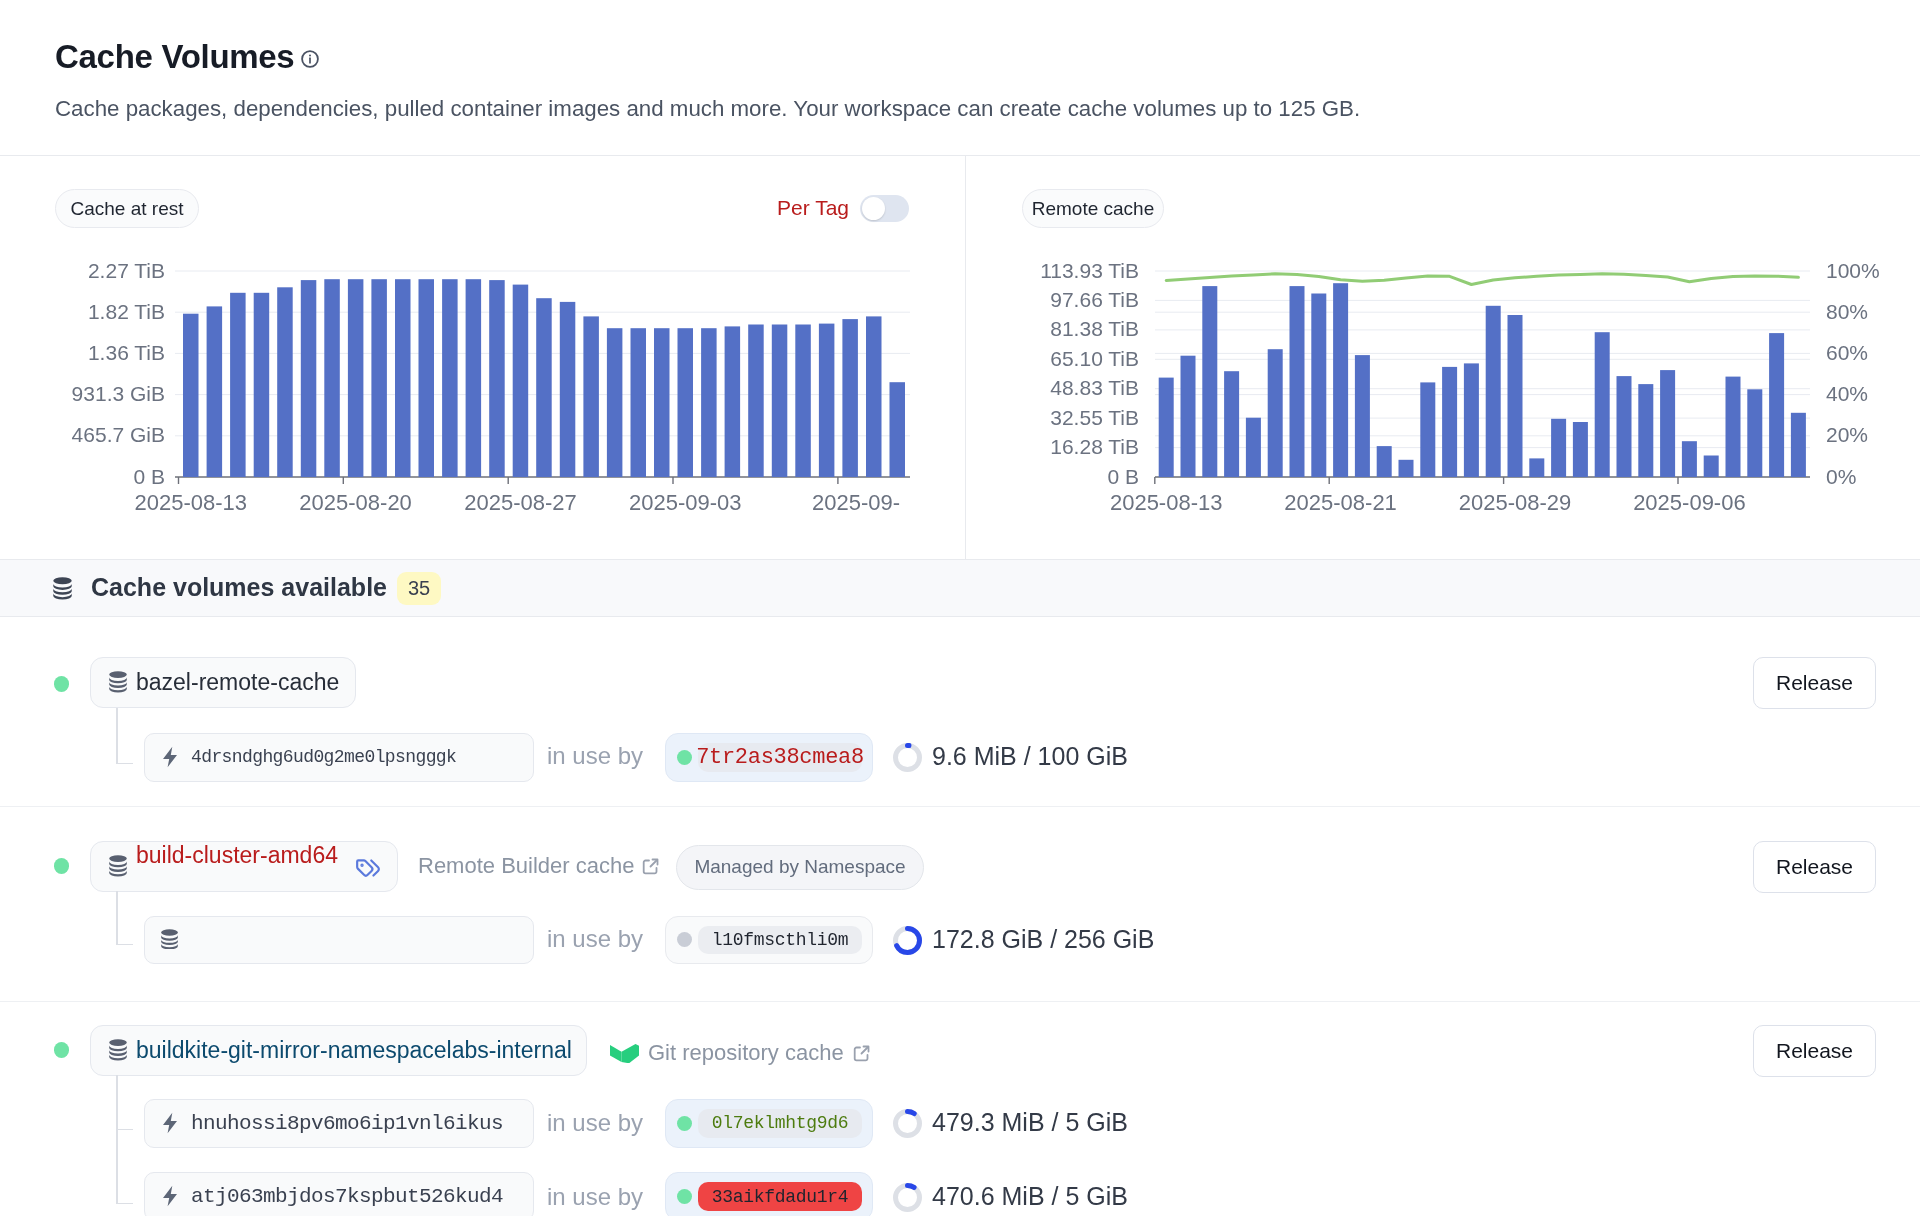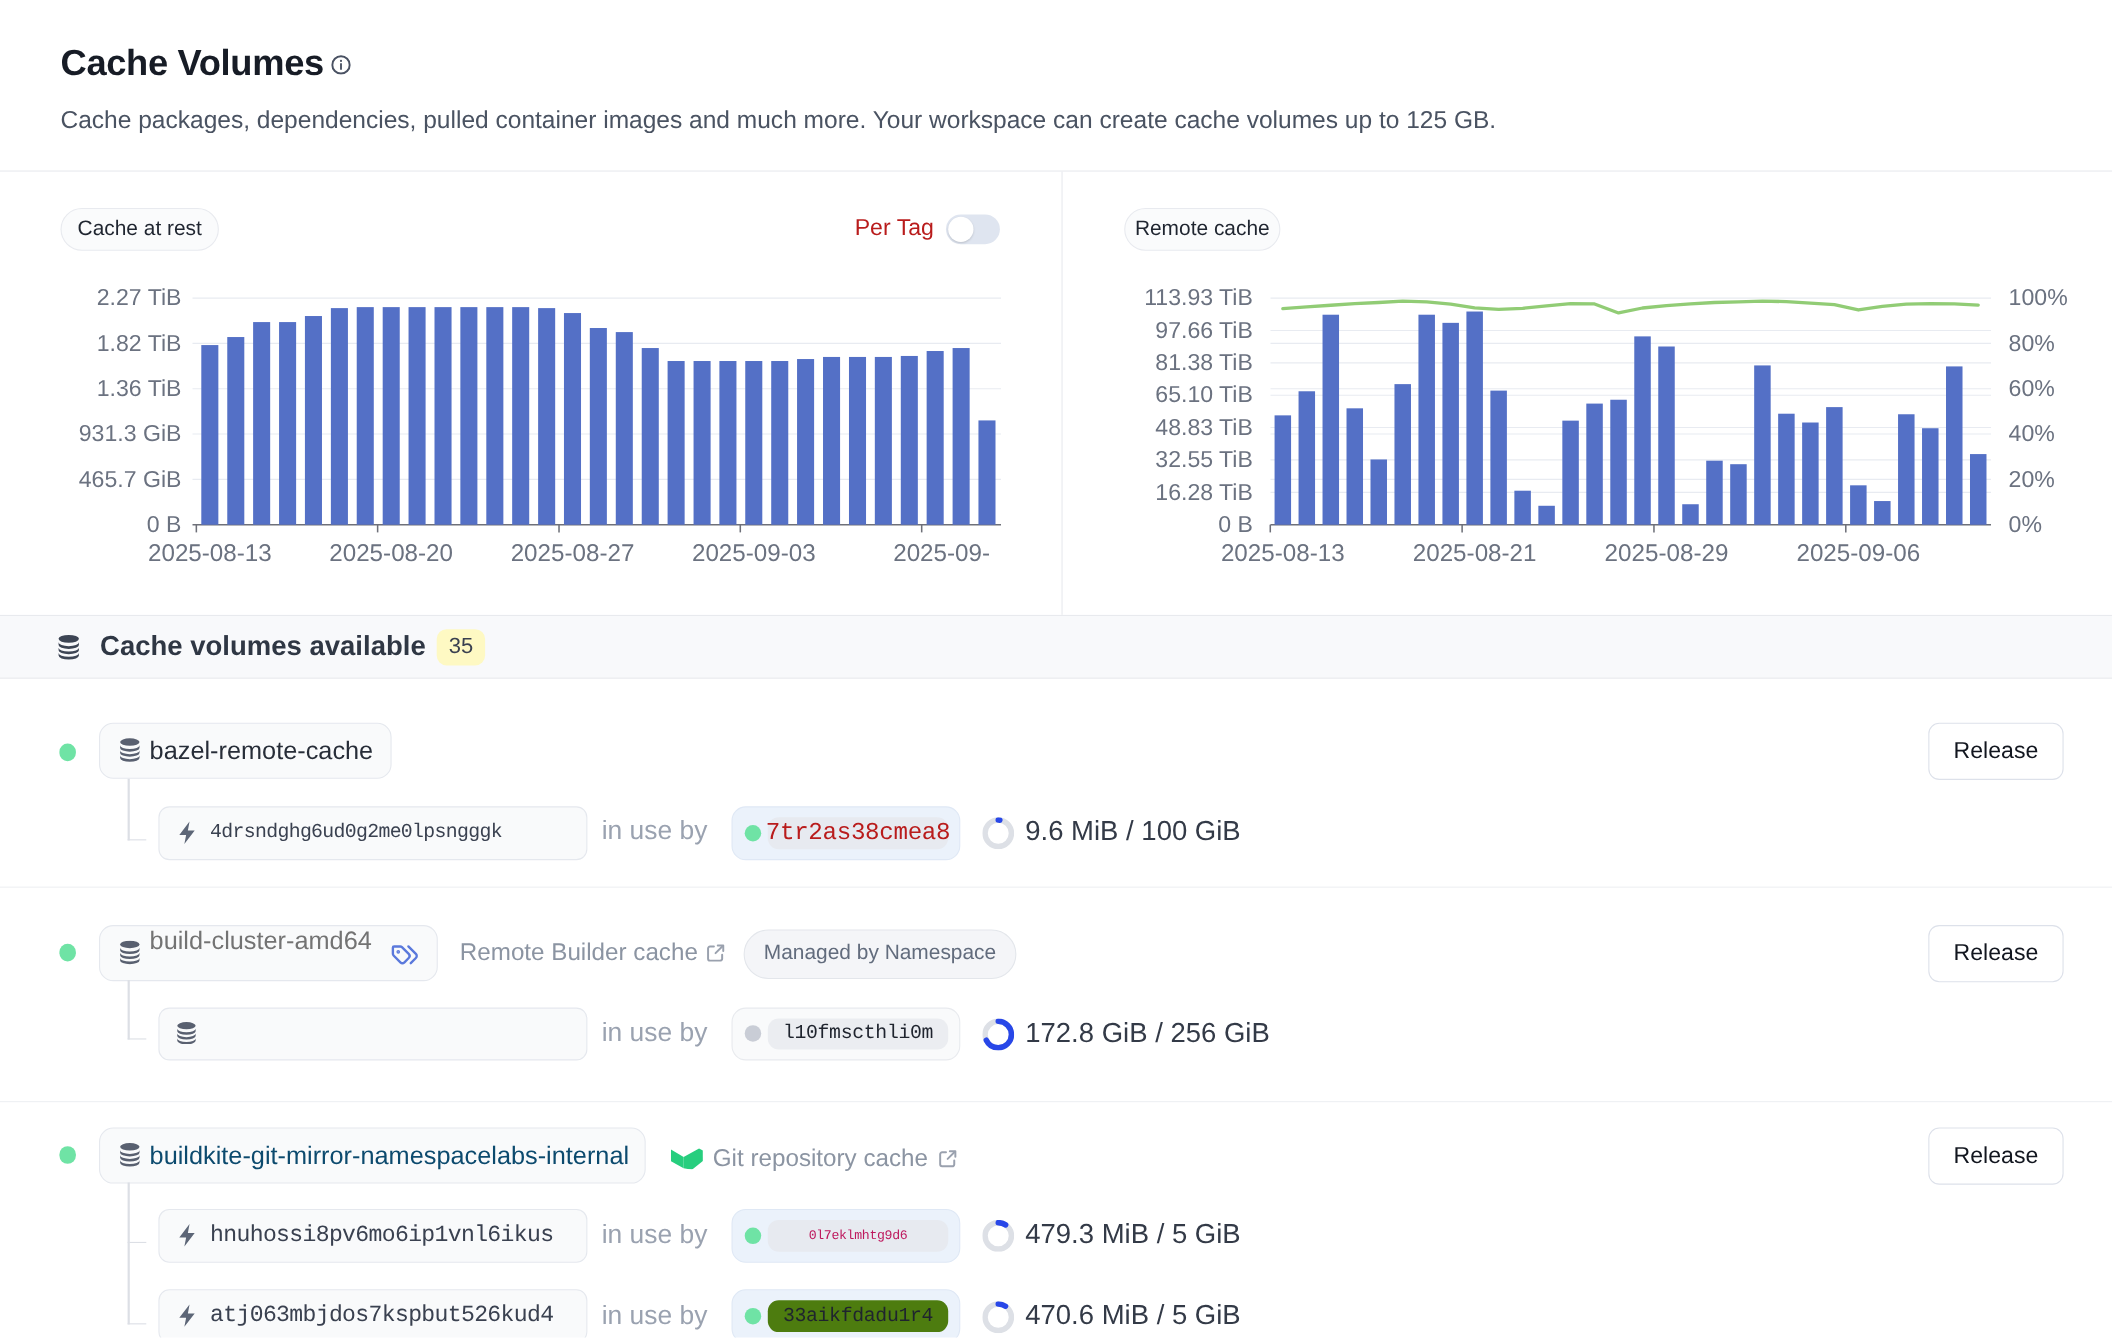--- a/index.html
+++ b/index.html
@@ -178,21 +178,21 @@
 <div style="position:absolute;left:932px;top:741.5px;font-size:25px;color:#333a47">9.6 MiB / 100 GiB</div>
 <div style="position:absolute;left:0;top:806px;width:1920px;height:1px;background:#eef0f3"></div>
 <div style="position:absolute;left:53.8px;top:858.3px;width:15.4px;height:15.4px;border-radius:50%;background:#6fe3a5"></div>
 <div style="position:absolute;left:90px;top:841px;width:308px;height:51px;background:#f9fafb;border:1px solid #e5e8ee;border-radius:13px;box-sizing:border-box"></div>
 <svg style="position:absolute;left:108px;top:855px" width="20.0" height="22.0" viewBox="0 0 20 22">
 <ellipse cx="10" cy="3.6" rx="8.8" ry="3.4" fill="#596070"></ellipse>
 <path d="M1.2 6.6 A8.8 3.4 0 0 0 18.8 6.6 L18.8 8.9 A8.8 3.4 0 0 1 1.2 8.9 Z" fill="#596070"></path>
 <path d="M1.2 11.2 A8.8 3.4 0 0 0 18.8 11.2 L18.8 13.5 A8.8 3.4 0 0 1 1.2 13.5 Z" fill="#596070"></path>
 <path d="M1.2 15.8 A8.8 3.4 0 0 0 18.8 15.8 L18.8 18.1 A8.8 3.4 0 0 1 1.2 18.1 Z" fill="#596070"></path>
 </svg>
-<div style="position:absolute;left:136px;top:830px;height:51px;display:flex;align-items:center;font-size:23px;color:#737373">build-cluster-amd64</div>
+<div style="position:absolute;left:136px;top:830px;height:51px;display:flex;align-items:center;font-size:23px;color:#b91c1c">build-cluster-amd64</div>
 <svg style="position:absolute;left:355px;top:855px" width="26" height="26" viewBox="0 0 24 24" fill="none" stroke="#5b79dc" stroke-width="2" stroke-linecap="round" stroke-linejoin="round">
 <path d="m15 5 6.3 6.3a2.4 2.4 0 0 1 0 3.4L17 19"></path>
 <path d="M9.586 5.586A2 2 0 0 0 8.172 5H3a1 1 0 0 0-1 1v5.172a2 2 0 0 0 .586 1.414L8.29 18.29a2.426 2.426 0 0 0 3.42 0l3.58-3.58a2.426 2.426 0 0 0 0-3.42z"></path>
 <circle cx="6.5" cy="9.5" r="0.55" fill="#5b79dc"></circle>
 </svg>
 <div style="position:absolute;left:418px;top:853px;font-size:22px;color:#8b94a2">Remote Builder cache</div>
 <svg style="position:absolute;left:641px;top:857px" width="19" height="19" viewBox="0 0 19 19" fill="none" stroke="#9aa1ae" stroke-width="1.8" stroke-linecap="round" stroke-linejoin="round">
 <path d="M8 3.5 H4.5 A1.8 1.8 0 0 0 2.7 5.3 V14.5 A1.8 1.8 0 0 0 4.5 16.3 H13.7 A1.8 1.8 0 0 0 15.5 14.5 V11"></path>
 <path d="M11.5 2.5 H16.5 V7.5"></path>
 <path d="M16 3 L9.5 9.5"></path>
@@ -242,32 +242,32 @@
     <div style="position:absolute;left:116px;top:1128.5px;width:17px;height:1.5px;background:#dcdfe5"></div>
     <div style="position:absolute;left:116px;top:1202.5px;width:17px;height:1.5px;background:#dcdfe5"></div>
 <div style="position:absolute;left:144px;top:1099px;width:390px;height:48.5px;background:#f9fafb;border:1px solid #e5e8ee;border-radius:10px;box-sizing:border-box"></div>
 <svg style="position:absolute;left:160.5px;top:1112px" width="17" height="22" viewBox="0 0 17 22">
 <path d="M11.3 0.8 L2 13 L8.2 13 L6.6 21.2 L16 9 L9.8 9 Z" fill="#5d6677"></path>
 </svg>
 <div style="position:absolute;left:191px;top:1099px;height:48.5px;display:flex;align-items:center;font-family:'Liberation Mono',monospace;font-size:21px;color:#3a4150;letter-spacing:-0.6px">hnuhossi8pv6mo6ip1vnl6ikus</div>
 <div style="position:absolute;left:547px;top:1108.5px;font-size:24px;color:#9aa2b0">in use by</div>
 <div style="position:absolute;left:665px;top:1099px;width:208px;height:48.5px;background:#ebf2fb;border:1px solid #dfe8f5;border-radius:13px;box-sizing:border-box"></div>
 <div style="position:absolute;left:676.5px;top:1115.75px;width:15.0px;height:15.0px;border-radius:50%;background:#6fe3a5"></div>
-<div style="position:absolute;left:698px;top:1109px;width:164px;height:28.5px;background:#e7eaf0;border-radius:10px;display:flex;align-items:center;justify-content:center;font-family:'Liberation Mono',monospace;font-size:12px;color:#be185d;letter-spacing:-0.3px">0l7eklmhtg9d6</div>
+<div style="position:absolute;left:698px;top:1109px;width:164px;height:28.5px;background:#e7eaf0;border-radius:10px;display:flex;align-items:center;justify-content:center;font-family:'Liberation Mono',monospace;font-size:18px;color:#4d7c0f;letter-spacing:-0.3px">0l7eklmhtg9d6</div>
 <svg style="position:absolute;left:893.0px;top:1109.0px" width="29.0" height="29.0">
 <circle cx="14.5" cy="14.5" r="12.0" fill="none" stroke="#dde0e6" stroke-width="5.0"></circle>
 <circle cx="14.5" cy="14.5" r="12.0" fill="none" stroke="#2847e8" stroke-width="5.0" stroke-dasharray="7.09 68.31" transform="rotate(-90 14.5 14.5)" stroke-linecap="round"></circle>
 </svg>
 <div style="position:absolute;left:932px;top:1108.0px;font-size:25px;color:#333a47">479.3 MiB / 5 GiB</div>
 <div style="position:absolute;left:144px;top:1172px;width:390px;height:48.5px;background:#f9fafb;border:1px solid #e5e8ee;border-radius:10px;box-sizing:border-box"></div>
 <svg style="position:absolute;left:160.5px;top:1185px" width="17" height="22" viewBox="0 0 17 22">
 <path d="M11.3 0.8 L2 13 L8.2 13 L6.6 21.2 L16 9 L9.8 9 Z" fill="#5d6677"></path>
 </svg>
 <div style="position:absolute;left:191px;top:1172px;height:48.5px;display:flex;align-items:center;font-family:'Liberation Mono',monospace;font-size:21px;color:#3a4150;letter-spacing:-0.6px">atj063mbjdos7kspbut526kud4</div>
 <div style="position:absolute;left:547px;top:1182.5px;font-size:24px;color:#9aa2b0">in use by</div>
 <div style="position:absolute;left:665px;top:1172.3px;width:208px;height:48.5px;background:#ebf2fb;border:1px solid #dfe8f5;border-radius:13px;box-sizing:border-box"></div>
 <div style="position:absolute;left:676.5px;top:1189.05px;width:15.0px;height:15.0px;border-radius:50%;background:#6fe3a5"></div>
-<div style="position:absolute;left:698px;top:1182.3px;width:164px;height:28.5px;background:#4d7c0f;border-radius:10px;display:flex;align-items:center;justify-content:center;font-family:'Liberation Mono',monospace;font-size:18px;color:#1f242e;letter-spacing:-0.3px">33aikfdadu1r4</div>
+<div style="position:absolute;left:698px;top:1182.3px;width:164px;height:28.5px;background:#ef4444;border-radius:10px;display:flex;align-items:center;justify-content:center;font-family:'Liberation Mono',monospace;font-size:18px;color:#1f242e;letter-spacing:-0.3px">33aikfdadu1r4</div>
 <svg style="position:absolute;left:893.0px;top:1183.0px" width="29.0" height="29.0">
 <circle cx="14.5" cy="14.5" r="12.0" fill="none" stroke="#dde0e6" stroke-width="5.0"></circle>
 <circle cx="14.5" cy="14.5" r="12.0" fill="none" stroke="#2847e8" stroke-width="5.0" stroke-dasharray="6.94 68.46" transform="rotate(-90 14.5 14.5)" stroke-linecap="round"></circle>
 </svg>
 <div style="position:absolute;left:932px;top:1182.0px;font-size:25px;color:#333a47">470.6 MiB / 5 GiB</div>
 </div>
 </body></html>

